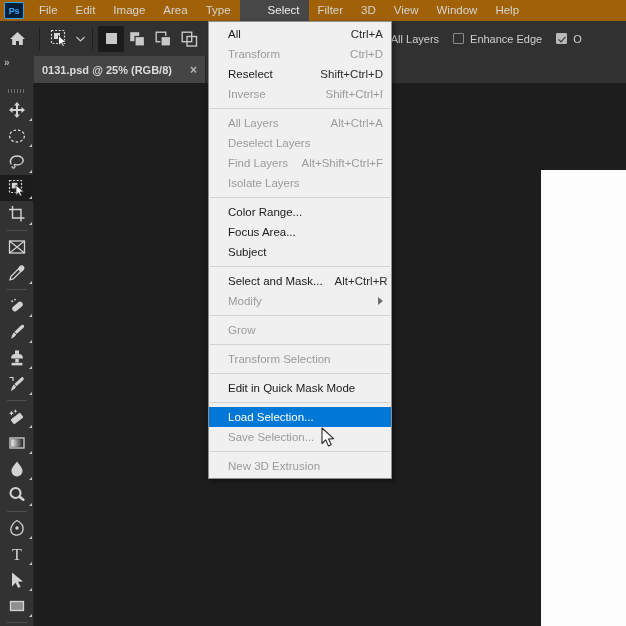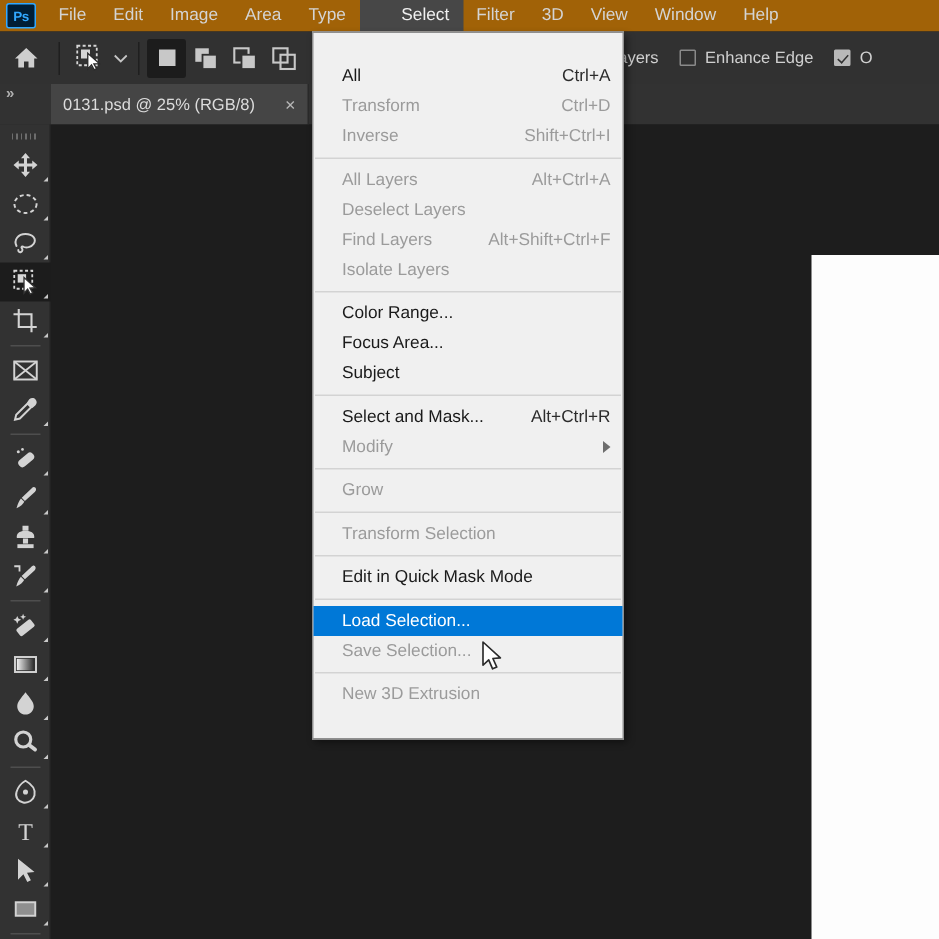--- a/index.html
+++ b/index.html
@@ -154,20 +154,21 @@
   .doc-tab {
     position: absolute;
     left: 34px; top: 56px;
     width: 172px; height: 27px;
     background: #454545;
     display: flex;
     align-items: center;
     box-sizing: border-box;
     padding: 0 8px;
     border-right: 1px solid #2a2a2a;
+    font-weight: bold;
   }
   .doc-tab-title {
     font-size: 11px;
     color: #dcdcdc;
     flex: 1;
     white-space: nowrap;
     overflow: hidden;
   }
   .doc-tab-close {
     color: #b6b6b6;
@@ -230,26 +231,26 @@
     position: absolute;
     left: 507px; top: 87px;
     width: 200px; height: 470px;
     background: #fdfdfd;
   }
 
   
   .dropdown {
     position: absolute;
     left: 208px; top: 21px;
-    width: 208px;
+    width: 184px;
     background: #f0f0f0;
     border: 1px solid #8f8f8f;
     box-shadow: 2px 2px 5px rgba(0,0,0,0.45);
     box-sizing: border-box;
-    padding: 19px 0;
+    padding: 2px 0;
     font-size: 11.5px;
     color: #1a1a1a;
   }
   .mrow {
     display: flex;
     align-items: center;
     height: 20px;
     padding: 0 8px 0 19px;
     box-sizing: border-box;
     position: relative;
@@ -535,20 +536,24 @@
   <div class="dropdown">
     <div id="menu-groups">
         <div class="mrow">
           <span class="mlabel">All</span>
           <span class="mkey">Ctrl+A</span>
         </div>
         <div class="mrow disabled">
           <span class="mlabel">Transform</span>
           <span class="mkey">Ctrl+D</span>
         </div>
+        <div class="mrow">
+          <span class="mlabel">Reselect</span>
+          <span class="mkey">Shift+Ctrl+D</span>
+        </div>
         <div class="mrow disabled">
           <span class="mlabel">Inverse</span>
           <span class="mkey">Shift+Ctrl+I</span>
         </div>
         <div class="msep"></div>
         <div class="mrow disabled">
           <span class="mlabel">All Layers</span>
           <span class="mkey">Alt+Ctrl+A</span>
         </div>
         <div class="mrow disabled">

